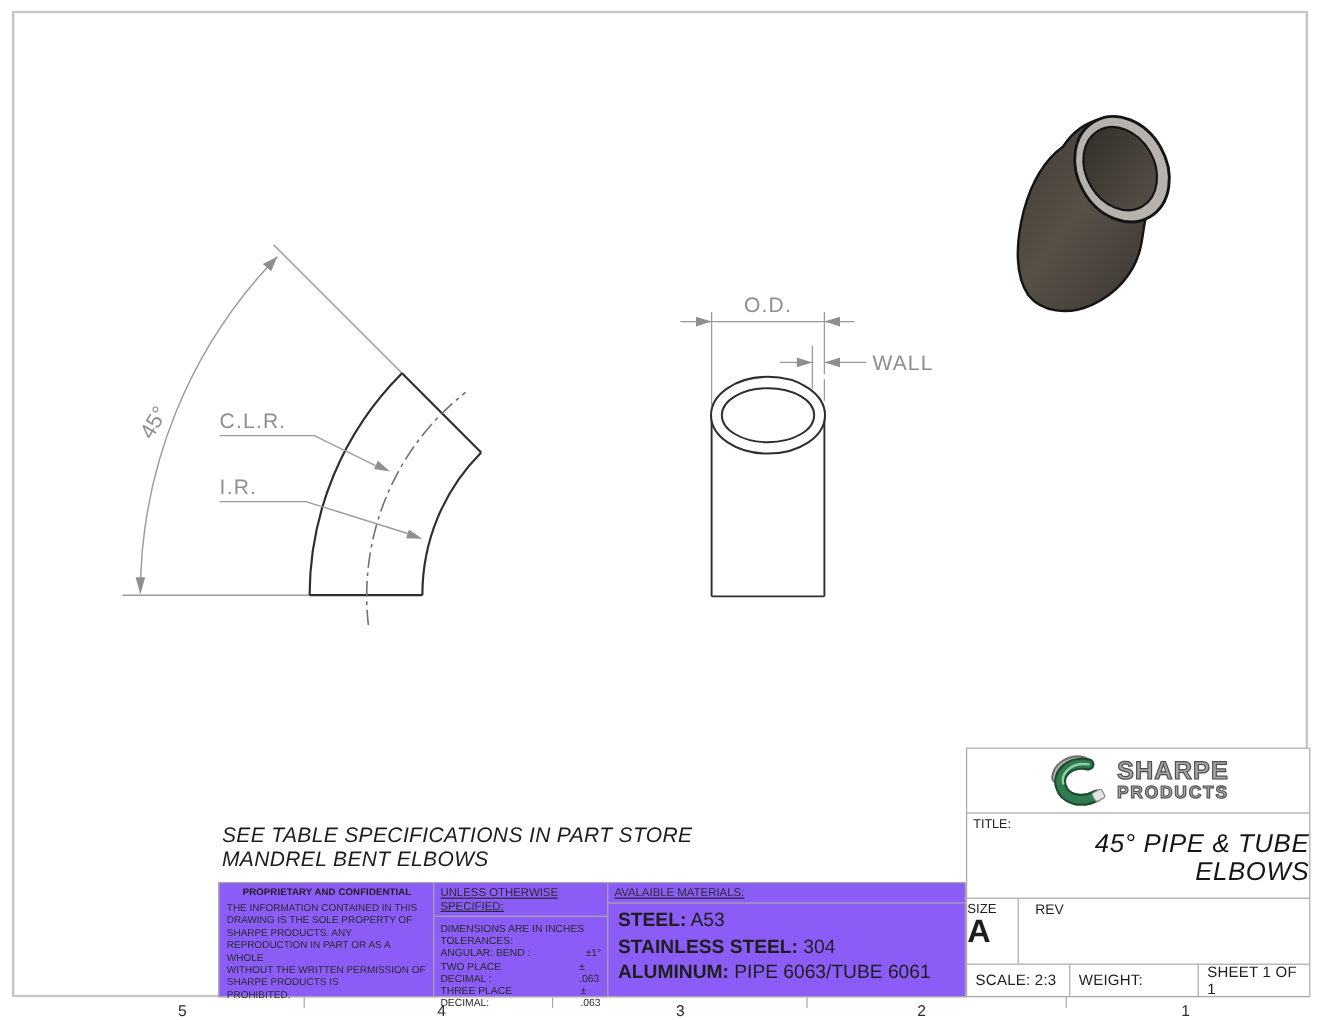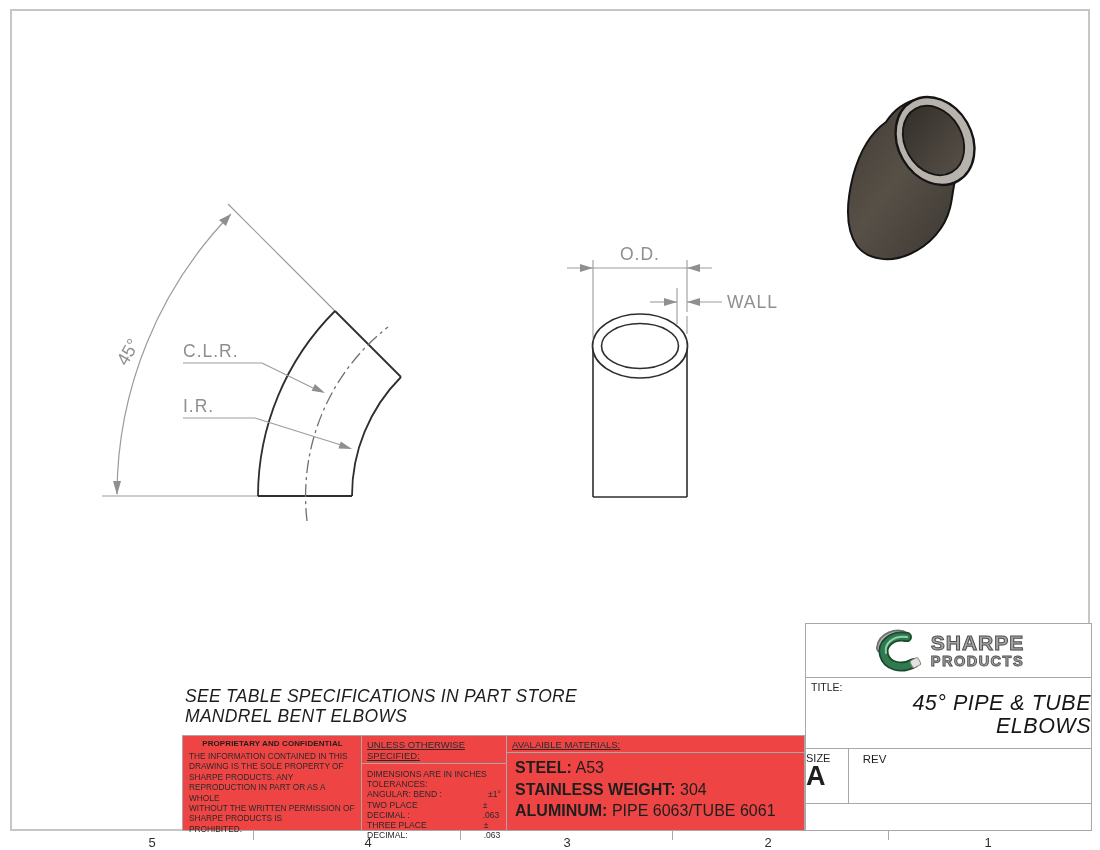--- a/index.html
+++ b/index.html
@@ -21,21 +21,21 @@
 
   
   #see-note{
     position:absolute;left:185px;top:686px;font-size:17.5px;font-style:italic;
     color:#1c1c1c;line-height:20px;letter-spacing:.3px;white-space:nowrap;
   }
 
   
   #notes-table{
     position:absolute;left:182px;top:735px;width:623px;height:96px;
-    border:1px solid #a8a8a8;box-sizing:border-box;display:flex;background:#ef4444;align-items:flex-end;
+    border:1px solid #a8a8a8;box-sizing:border-box;display:flex;background:#8b5cf6;align-items:flex-end;
   }
   .nt-col{box-sizing:border-box;height:100%;}
   #nt-proprietary{width:178px;padding:3px 5px 0 6px;}
   #nt-tolerances{width:145px;border-left:1px solid #a8a8a8;}
   #nt-materials{width:298px;border-left:1px solid #a8a8a8;}
   #nt-proprietary .nt-title{font-size:8px;font-weight:bold;text-align:center;letter-spacing:.1px;margin-bottom:3px;}
   #nt-proprietary .nt-body{font-size:8.3px;line-height:10.4px;white-space:pre-line;color:#2a2a2a;}
   .nt-header{font-size:9.5px;padding:3px 4px 2px 5px;border-bottom:1px solid #a8a8a8;color:#2a2a2a;text-decoration:underline;}
   #nt-tolerances .nt-body{font-size:8.6px;line-height:10.2px;padding:5px 5px 0 5px;color:#2a2a2a;}
   .tol-row{display:flex;justify-content:space-between;gap:42px;}
@@ -196,21 +196,21 @@
       </div>
     </div>
     <div class="nt-col" id="nt-materials">
       <div class="nt-header">AVALAIBLE MATERIALS:</div>
       <div class="nt-body">
         <div class="mat-row">
           <b>STEEL:</b>
           <span>A53</span>
         </div>
         <div class="mat-row">
-          <b>STAINLESS WEIGHT:</b>
+          <b>STAINLESS STEEL:</b>
           <span>304</span>
         </div>
         <div class="mat-row">
           <b>ALUMINUM:</b>
           <span>PIPE 6063/TUBE 6061</span>
         </div>
       </div>
     </div>
   </div>
 
@@ -242,20 +242,25 @@
       <div class="tb-cell" id="cell-size">
         <span class="tb-label">SIZE</span>
         <div class="size-value">A</div>
       </div>
       <div class="tb-cell" id="cell-rev">
         <span class="tb-label">REV</span>
         <div></div>
       </div>
     </div>
 
+    <div id="tb-bottom">
+      <div class="tb-cell" id="cell-scale">SCALE: 2:3</div>
+      <div class="tb-cell" id="cell-weight">WEIGHT:</div>
+      <div class="tb-cell" id="cell-sheet">SHEET 1 OF 1</div>
+    </div>
   </div>
 
   <div class="zone-num" style="left:142px;">5</div>
   <div class="zone-num" style="left:358px;">4</div>
   <div class="zone-num" style="left:557px;">3</div>
   <div class="zone-num" style="left:758px;">2</div>
   <div class="zone-num" style="left:978px;">1</div>
   <div class="zone-tick" style="left:253px;"></div>
   <div class="zone-tick" style="left:460px;"></div>
   <div class="zone-tick" style="left:672px;"></div>

